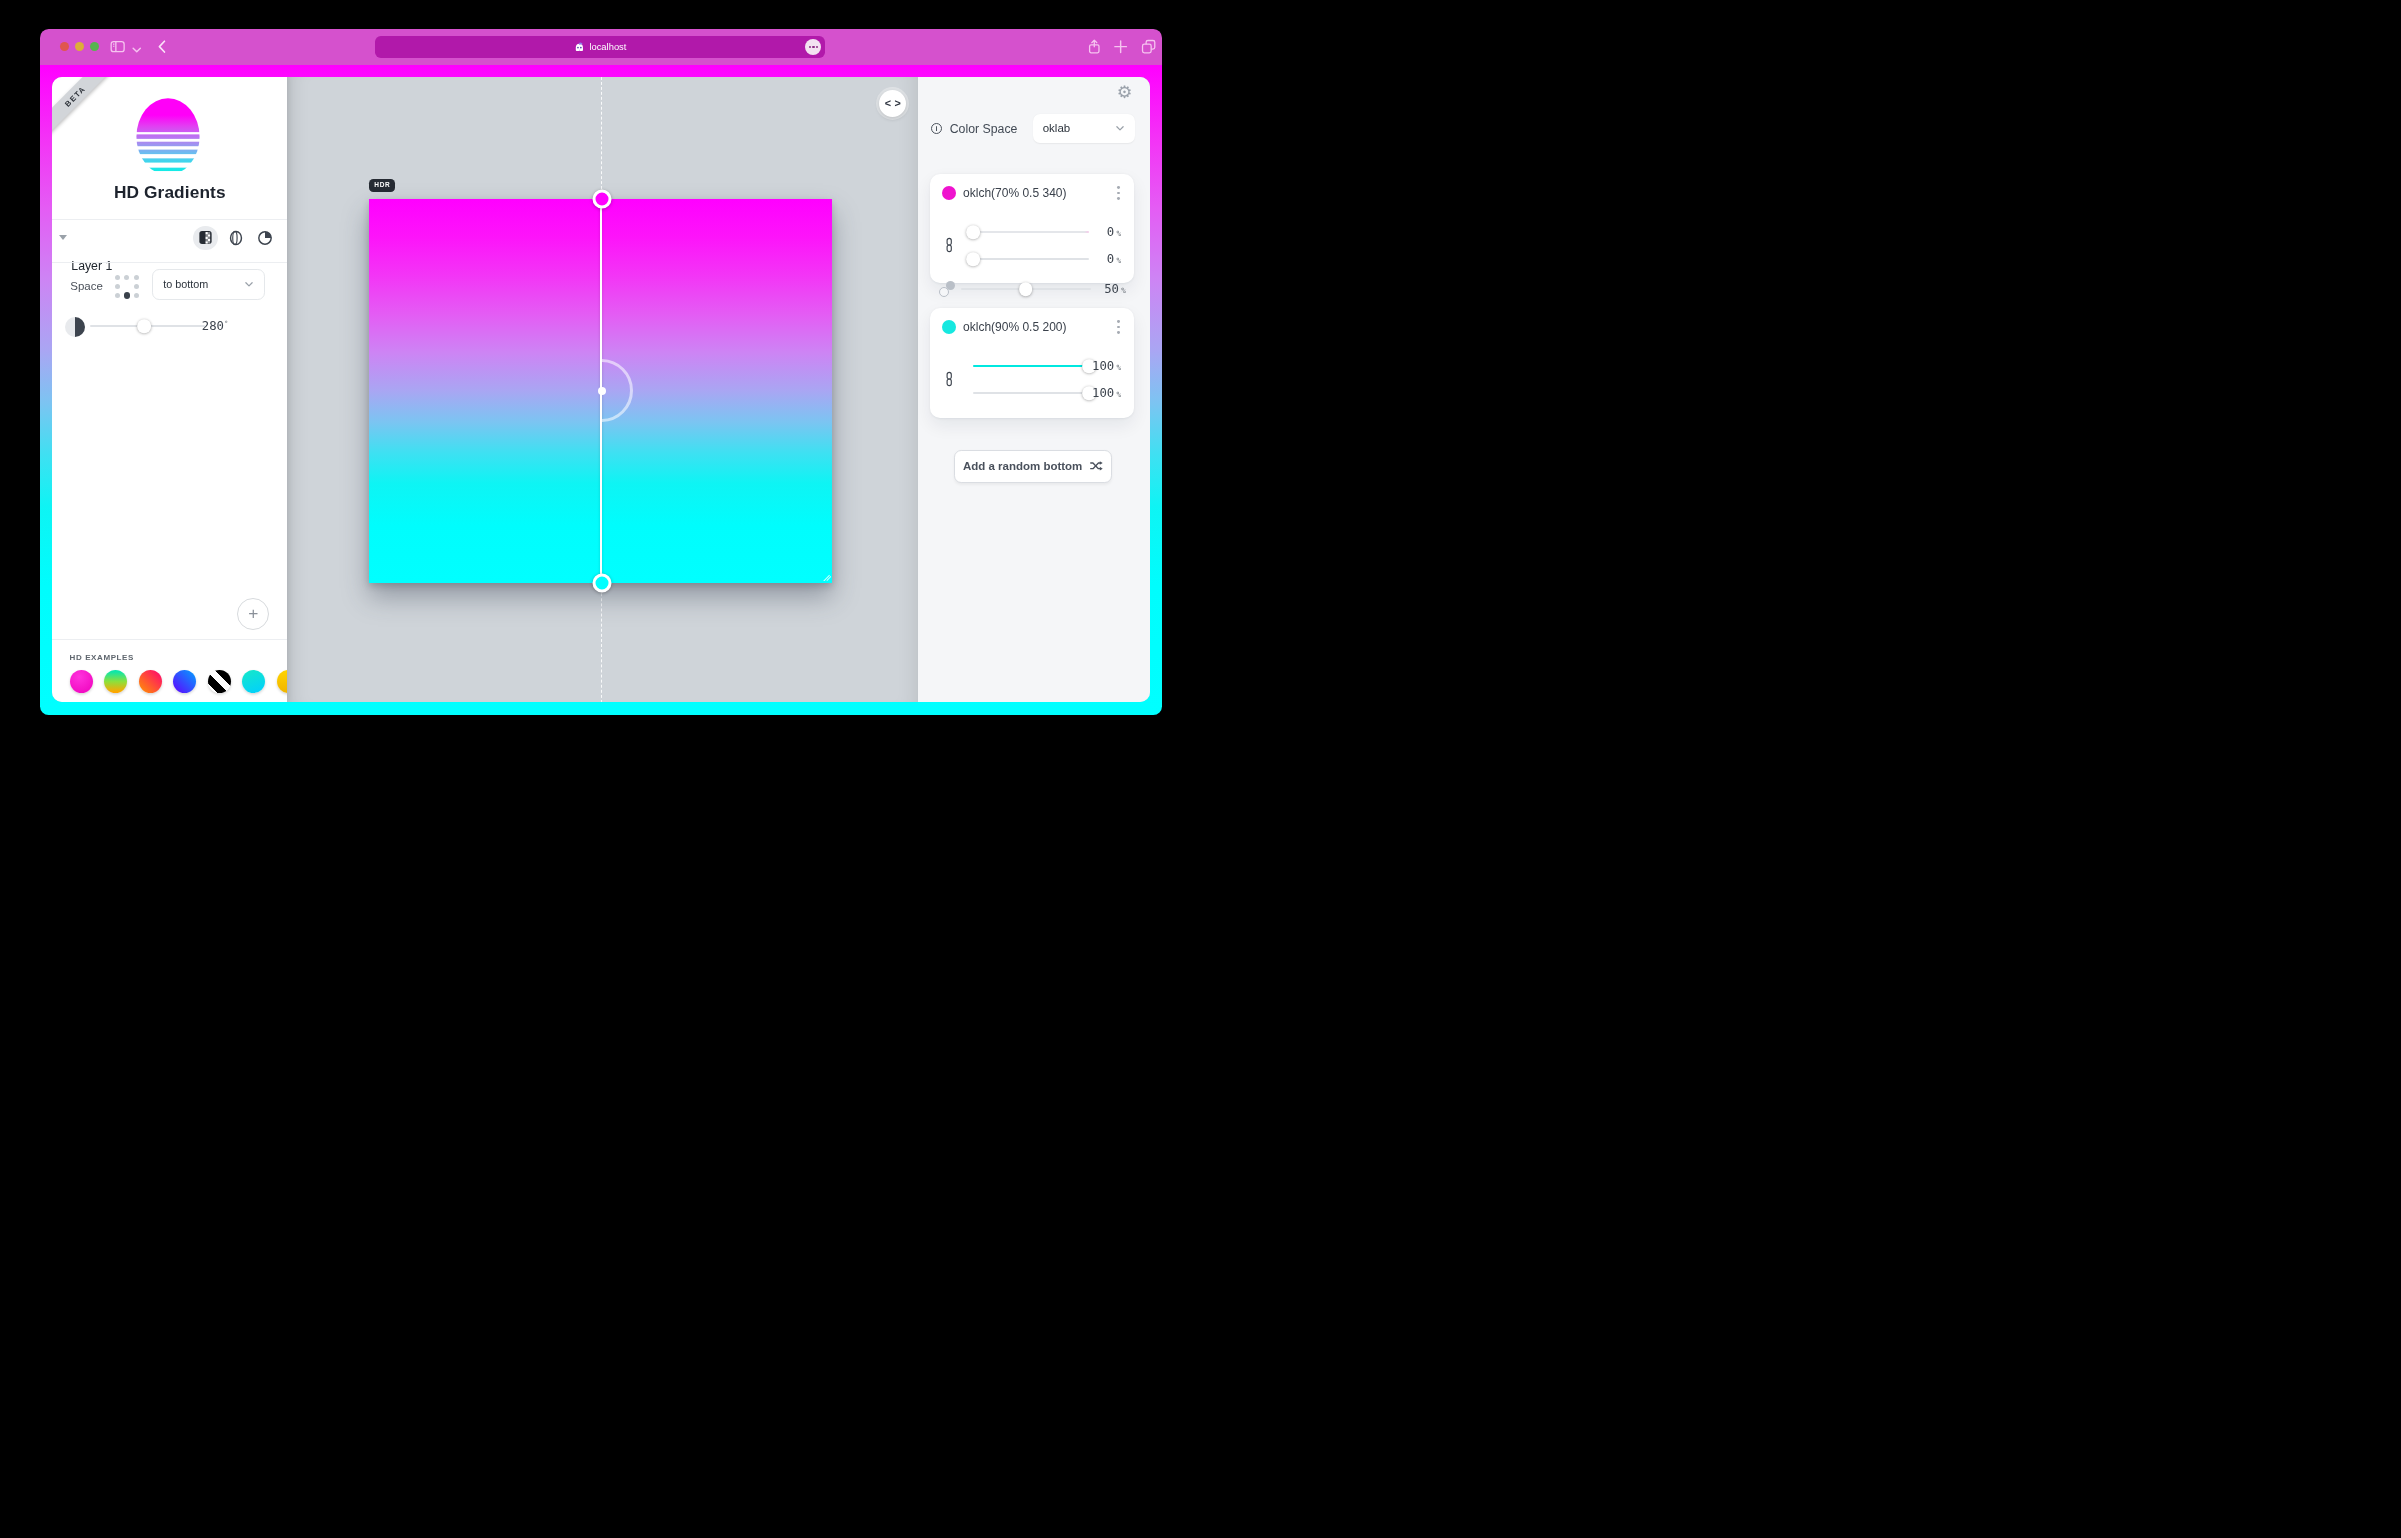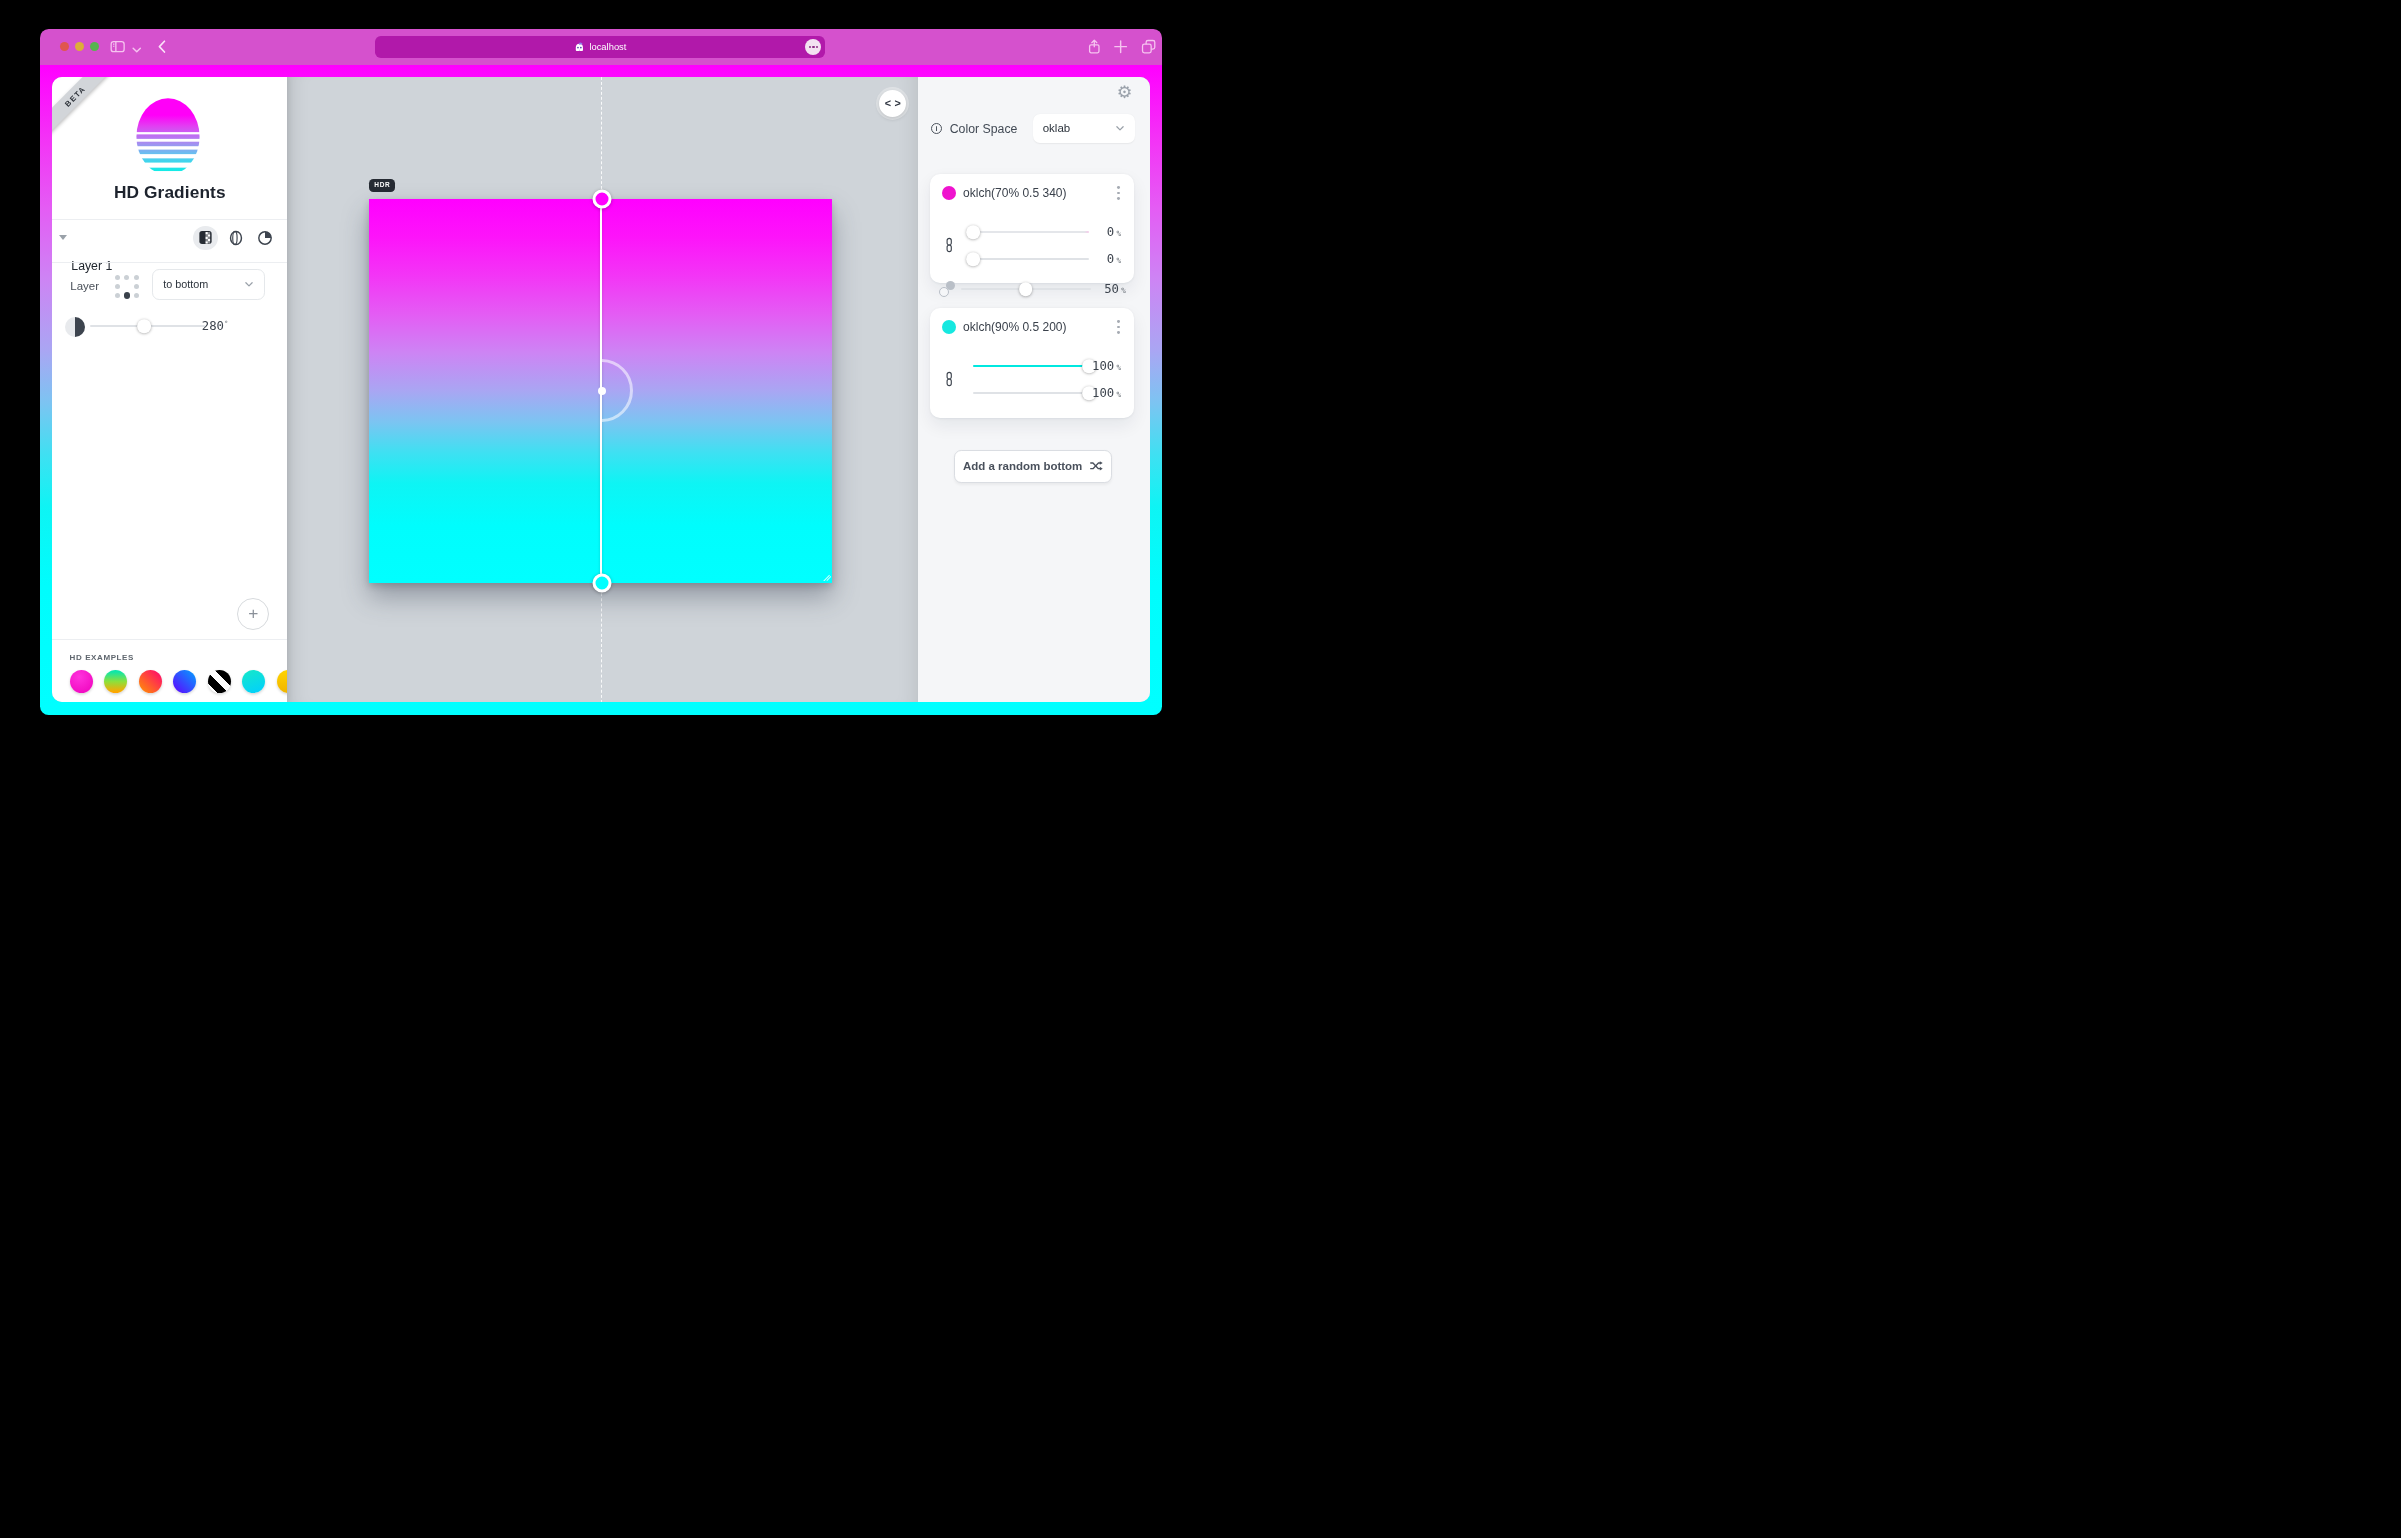--- a/index.html
+++ b/index.html
@@ -238,21 +238,21 @@
           </div>
           <div class="typebtn" style="left:200px">
             <svg width="16" height="16" viewBox="0 0 22 22">
               <circle cx="11" cy="11" r="8.5" fill="none" stroke="#3d444e" stroke-width="2"></circle>
               <path d="M11 11 L11 2.5 A8.5 8.5 0 0 1 19.5 11 Z" fill="#3d444e"></path>
             </svg>
           </div>
 
           <div class="sep" style="top:185px"></div>
 
-          <div class="angle-label">Layer</div>
+          <div class="angle-label">Space</div>
           <div class="dotgrid">
             <i></i>
               <i></i>
               <i></i>
             <i></i>
               <i class="empty"></i>
               <i></i>
             <i></i>
               <i class="sel"></i>
               <i></i>

